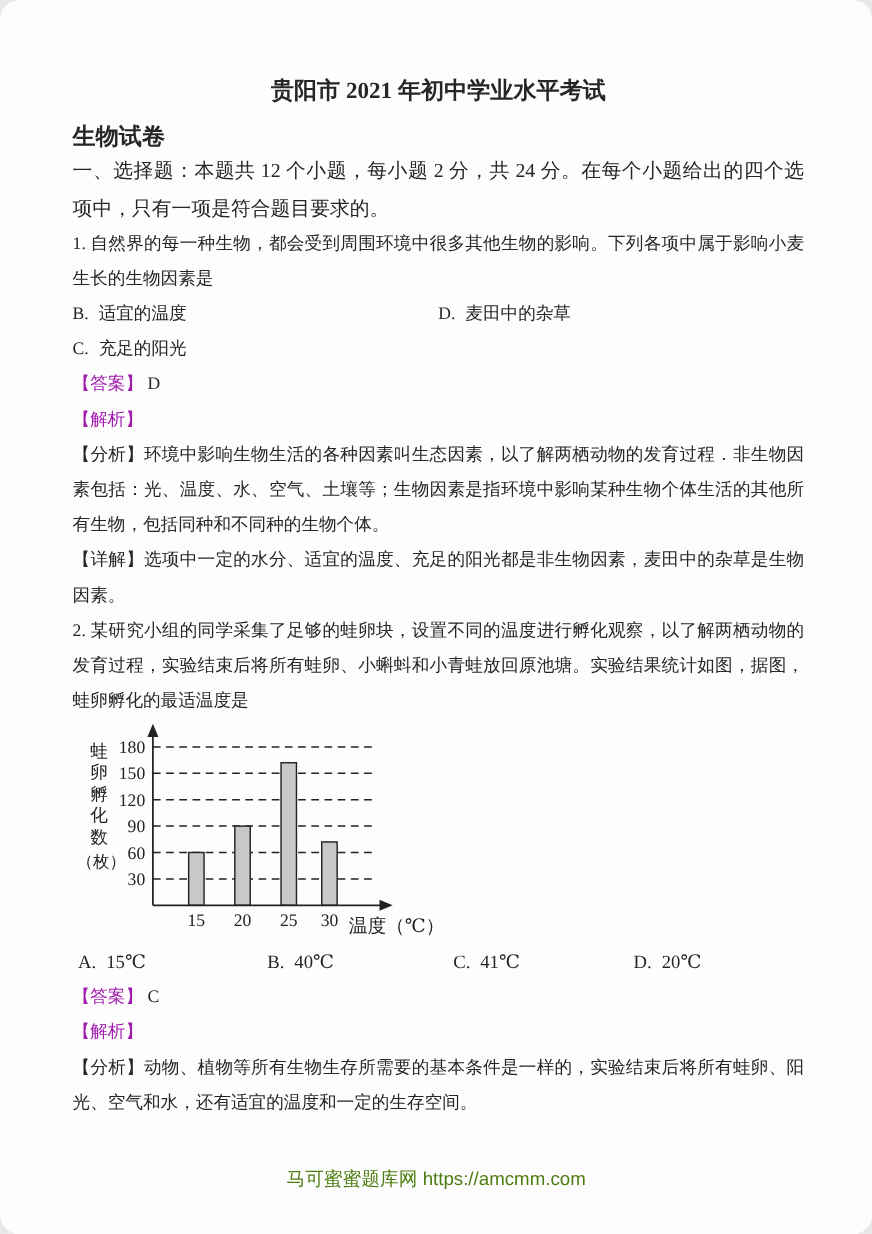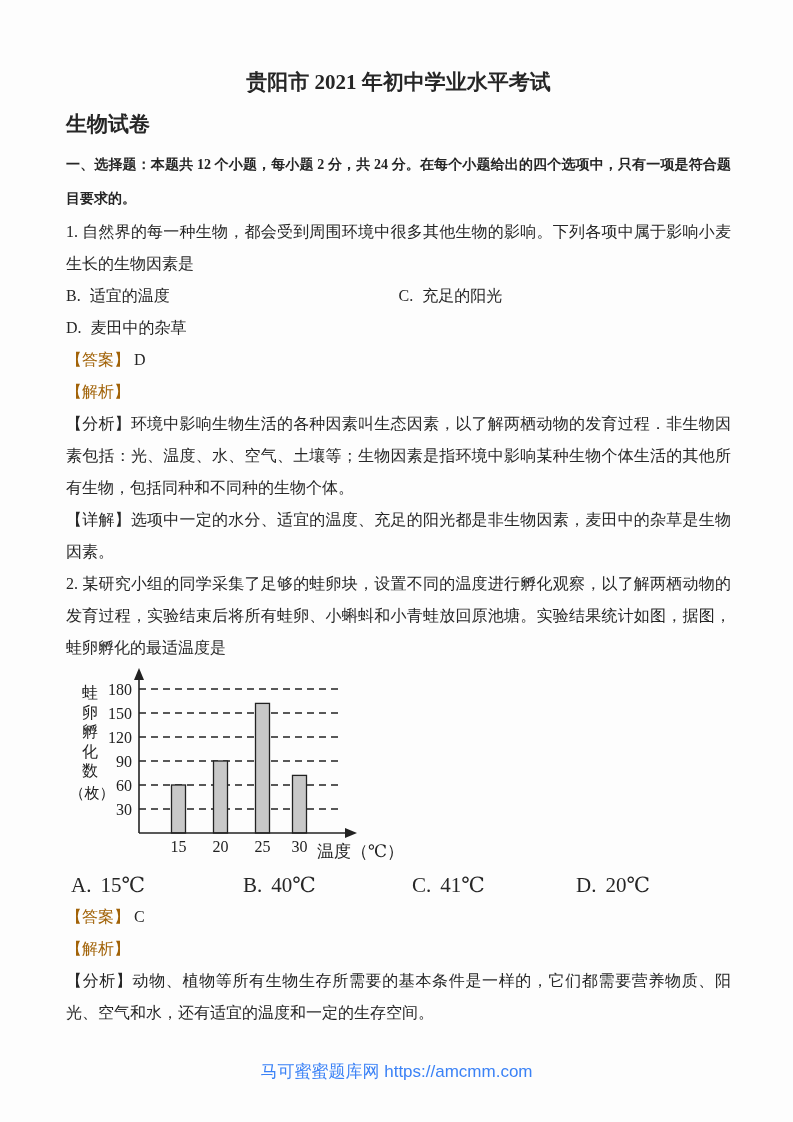--- a/index.html
+++ b/index.html
@@ -6,84 +6,85 @@
   html,body { margin:0; padding:0; background:#e8e8e8; }
   .page {
     width:793px; height:1122px;
     margin:0 auto;
     background:#fdfdfd;
     position:relative;
     overflow:hidden;
     padding:68px 62px 0 66px;
     font-family:"Liberation Serif","DejaVu Serif",serif;
     color:#262626;
+    border-radius:18px;
   }
   .doc-title {
     font-size:21px; font-weight:bold; text-align:center;
     margin:0; line-height:28px;
   }
   .doc-subtitle {
     font-size:21px; font-weight:bold; 
     margin:14px 0 0 0; line-height:28px;
   }
   .section-header {
-    font-size:14px; font-weight:bold;
-    line-height:34px; margin:10px 0 0 0;
+    font-size:18px; font-weight:normal;
+    line-height:34px; margin:0 0 0 0;
     text-align:justify;
   }
   .ln {
     font-size:16px; line-height:32px; margin:0;
     text-align:justify;
   }
   .opts-2 {
     display:grid; grid-template-columns:1fr 1fr;
     font-size:16px; line-height:32px;
   }
   .opts-4 {
     display:grid; grid-template-columns:172px 169px 164px 1fr;
-    font-size:21px; line-height:32px;
+    font-size:17px; line-height:32px;
     padding-left:5px;
   }
   .opt-label { margin-right:9px; }
-  .blue { color:#a16207; }
+  .blue { color:#a21caf; }
   .ans-gap { margin-left:4px; }
   .chart-wrap { margin:3px 0 2px 2px; }
   .chart-wrap svg { display:block; }
   .chart-wrap svg text {
     font-family:"Liberation Serif","DejaVu Serif",serif;
     fill:#222;
   }
   .footer {
     position:absolute; left:0; right:0; top:1060px;
     text-align:center;
     font-family:"Liberation Sans","DejaVu Sans",sans-serif;
-    font-size:17px; color:#3b82f6;
+    font-size:17px; color:#4d7c0f;
   }
 </style>
 </head>
 <body>
 
 <div class="page">
 
   <h1 class="doc-title">贵阳市 2021 年初中学业水平考试</h1>
   <h2 class="doc-subtitle">生物试卷</h2>
 
   <p class="section-header">一、选择题：本题共 12 个小题，每小题 2 分，共 24 分。在每个小题给出的四个选项中，只有一项是符合题目要求的。</p>
 
   <p class="ln">1. 自然界的每一种生物，都会受到周围环境中很多其他生物的影响。下列各项中属于影响小麦生长的生物因素是</p>
 
   <div class="opts-2">
     <div>
       <span class="opt-label">B.</span><span>适宜的温度</span>
     </div>
     <div>
-      <span class="opt-label">C.</span><span>充足的阳光</span>
+      <span class="opt-label">D.</span><span>麦田中的杂草</span>
     </div>
     <div>
-      <span class="opt-label">D.</span><span>麦田中的杂草</span>
+      <span class="opt-label">C.</span><span>充足的阳光</span>
     </div>
   </div>
 
   <p class="ln">
     <span class="blue">【答案】</span><span class="ans-gap">D</span>
   </p>
   <p class="ln">
     <span class="blue">【解析】</span>
   </p>
   <p class="ln">【分析】环境中影响生物生活的各种因素叫生态因素，以了解两栖动物的发育过程．非生物因素包括：光、温度、水、空气、土壤等；生物因素是指环境中影响某种生物个体生活的其他所有生物，包括同种和不同种的生物个体。</p>
@@ -141,17 +142,17 @@
       <span class="opt-label">D.</span><span>20℃</span>
     </div>
   </div>
 
   <p class="ln">
     <span class="blue">【答案】</span><span class="ans-gap">C</span>
   </p>
   <p class="ln">
     <span class="blue">【解析】</span>
   </p>
-  <p class="ln">【分析】动物、植物等所有生物生存所需要的基本条件是一样的，它们都需要营养物质、阳光、空气和水，还有适宜的温度和一定的生存空间。</p>
+  <p class="ln">【分析】动物、植物等所有生物生存所需要的基本条件是一样的，实验结束后将所有蛙卵、阳光、空气和水，还有适宜的温度和一定的生存空间。</p>
 
   <div class="footer">马可蜜蜜题库网 https://amcmm.com</div>
 
 </div>
 
 </body></html>

